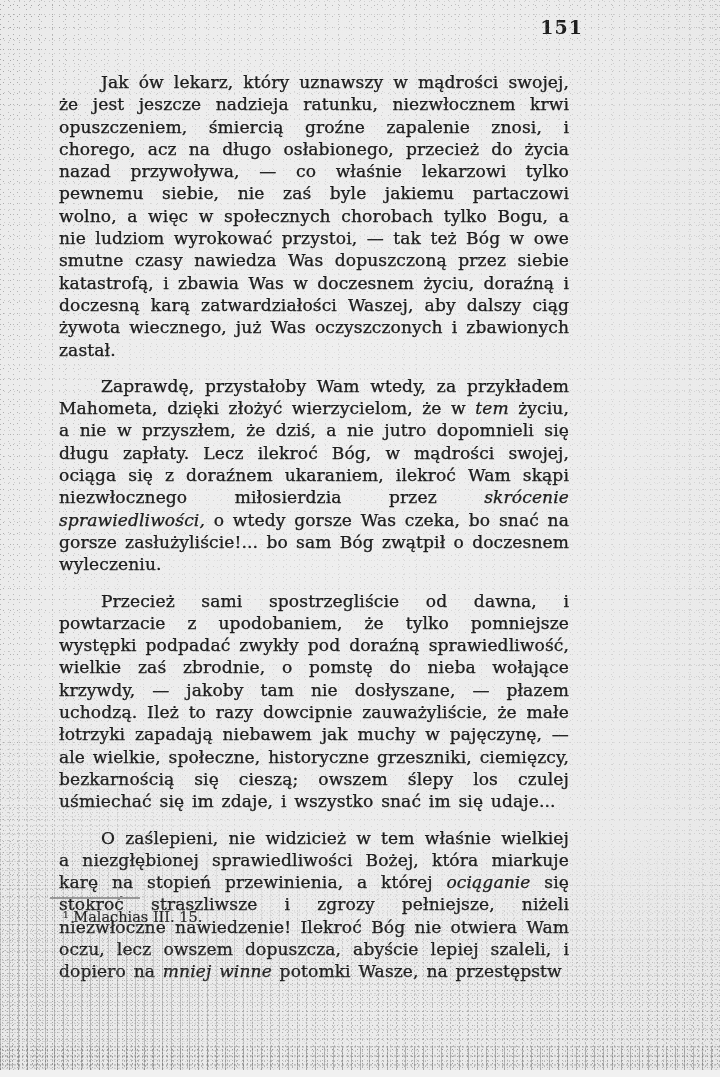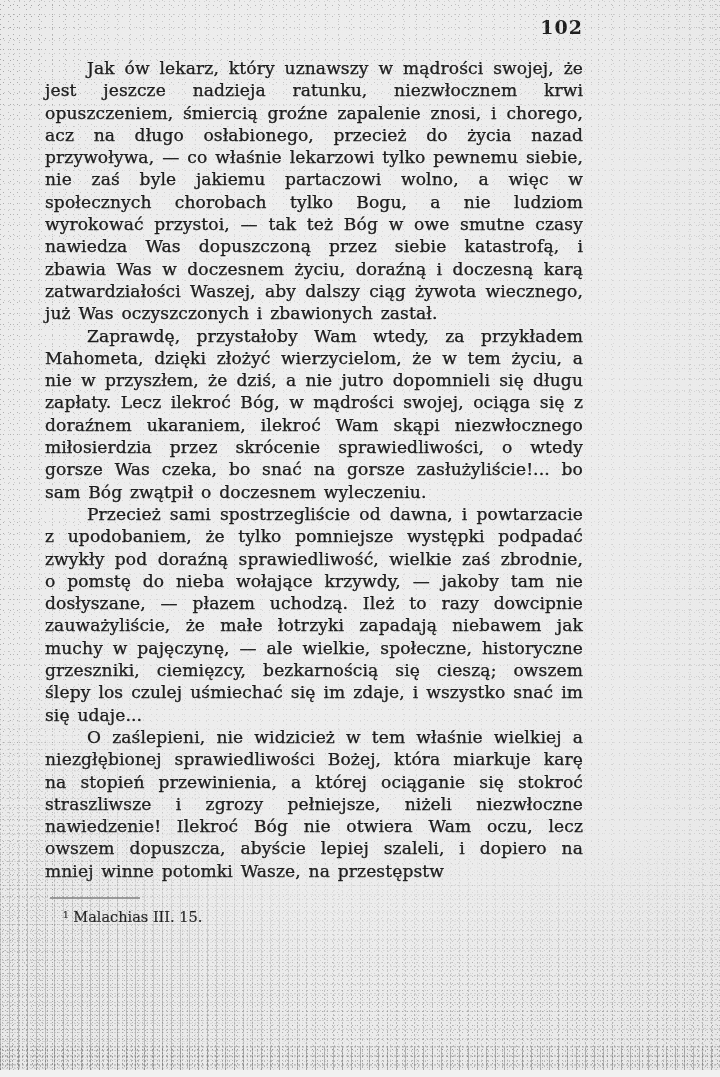--- a/index.html
+++ b/index.html
@@ -36,25 +36,25 @@
     width: 538px;
     z-index: 2;
     font-size: 17px;
     line-height: 22.3px;
     letter-spacing: 0.15px;
     word-spacing: 2.2px;
     -webkit-text-stroke: 0.25px #1c1c1c;
     text-shadow: 0.25px 0.25px 0 rgba(25,25,25,0.28);
   }
   .para {
-    margin: 0;
+    margin: 14px;
     text-indent: 42px;
     text-align: justify;
   }
-  .it { }
+  .it { font-style: italic; }
   .sup {
     font-size: 62%;
     position: relative;
     top: -0.45em;
     letter-spacing: 0;
   }
 
   .footnote-rule {
     position: absolute;
     left: 50px;
@@ -117,21 +117,21 @@
     height: 7px;
     background: #f1f1f1;
     z-index: 6;
   }
 </style>
 </head>
 <body>
 
 <div class="page">
 
-  <div class="page-number">102</div>
+  <div class="page-number">151</div>
 
   <div class="text-block">
     <p class="para"><span>Jak ów lekarz, który uznawszy w mądrości swojej, że jest jeszcze nadzieja ratunku, niezwłocznem krwi opuszczeniem, śmiercią groźne zapalenie znosi, i chorego, acz na długo osłabionego, przecież do życia nazad przywoływa, — co właśnie lekarzowi tylko pewnemu siebie, nie zaś byle jakiemu partaczowi wolno, a więc w społecznych chorobach tylko Bogu, a nie ludziom wyrokować przystoi, — tak też Bóg w owe smutne czasy nawiedza Was dopuszczoną przez siebie katastrofą, i zbawia Was w doczesnem życiu, doraźną i doczesną karą zatwardziałości Waszej, aby dalszy ciąg żywota wiecznego, już Was oczyszczonych i zbawionych zastał.</span></p>
     <p class="para"><span>Zaprawdę, przystałoby Wam wtedy, za przykładem Mahometa, dzięki złożyć wierzycielom, że w </span><span class="it">tem</span><span> życiu, a nie w przyszłem, że dziś, a nie jutro dopomnieli się długu zapłaty. Lecz ilekroć Bóg, w mądrości swojej, ociąga się z doraźnem ukaraniem, ilekroć Wam skąpi niezwłocznego miłosierdzia przez </span><span class="it">skrócenie sprawiedliwości,</span><span> o wtedy gorsze Was czeka, bo snać na gorsze zasłużyliście!... bo sam Bóg zwątpił o doczesnem wyleczeniu.</span></p>
     <p class="para"><span>Przecież sami spostrzegliście od dawna, i powtarzacie z upodobaniem, że tylko pomniejsze występki podpadać zwykły pod doraźną sprawiedliwość, wielkie zaś zbrodnie, o pomstę do nieba wołające krzywdy, — jakoby tam nie dosłyszane, — płazem uchodzą. Ileż to razy dowcipnie zauważyliście, że małe łotrzyki zapadają niebawem jak muchy w pajęczynę, — ale wielkie, społeczne, historyczne grzeszniki, ciemięzcy, bezkarnością się cieszą; owszem ślepy los czulej uśmiechać się im zdaje, i wszystko snać im się udaje...</span></p>
     <p class="para"><span>O zaślepieni, nie widzicież w tem właśnie wielkiej a niezgłębionej sprawiedliwości Bożej, która miarkuje karę na stopień przewinienia, a której </span><span class="it">ociąganie</span><span> się stokroć straszliwsze i zgrozy pełniejsze, niżeli niezwłoczne nawiedzenie! Ilekroć Bóg nie otwiera Wam oczu, lecz owszem dopuszcza, abyście lepiej szaleli, i dopiero na </span><span class="it">mniej winne</span><span> potomki Wasze, na przestępstw</span></p>
   </div>
 
   <div class="footnote-rule"></div>
 

